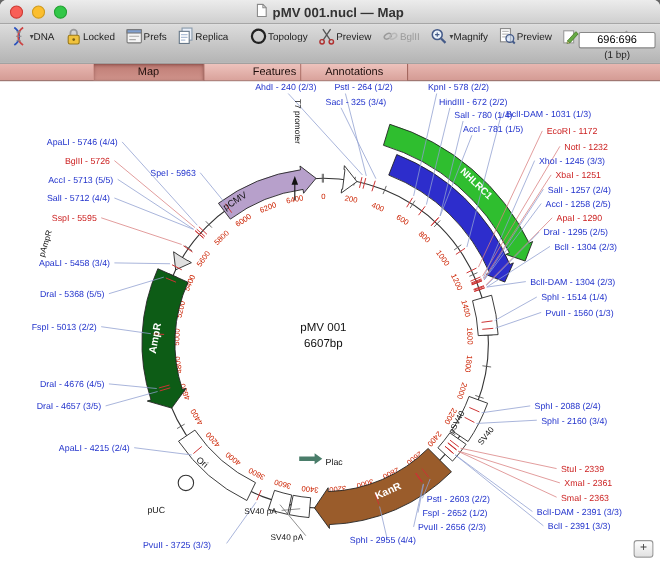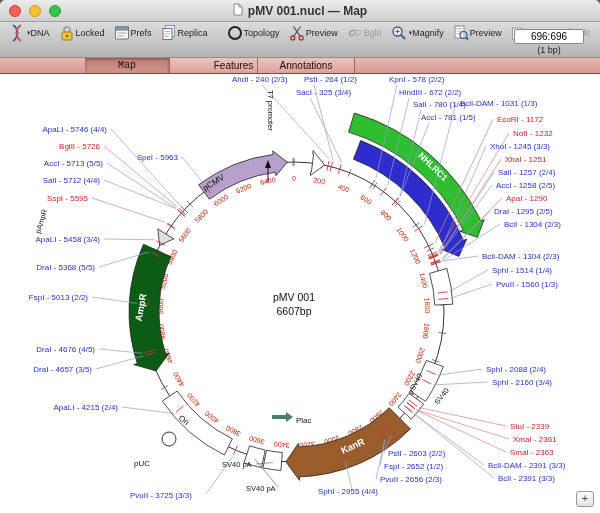--- a/index.html
+++ b/index.html
@@ -15,21 +15,21 @@
   .title{font-size:12px;font-weight:bold;color:#333;display:flex;align-items:center;gap:5px;}
   
   .toolbar{height:36px;box-sizing:border-box;background:linear-gradient(#dcdcdc,#b4b4b4);
     border-bottom:1px solid #8e8e8e;display:flex;align-items:flex-start;padding:1px 2px 0 4px;position:relative;}
   .tbtn{display:flex;flex-direction:row;align-items:center;padding:1px 4px 0;font-size:9px;color:#222;cursor:default;}
   .tbtn .ic{height:18px;display:flex;align-items:center;}
   .tbtn .lbl{line-height:10px;}
   .tbtn.disabled{color:#9a9a9a;}
   .tbtn .dd{font-size:7px;color:#444;margin-left:1px;}
   .tsep{width:1px;background:#979797;height:30px;margin:2px 5px 0;}
-  .selwrap{position:absolute;right:14px;top:4px;width:74px;text-align:center;}
+  .selwrap{position:absolute;right:2px;top:4px;width:74px;text-align:center;}
   .selfield{width:70px;height:15px;box-sizing:border-box;font-size:10px;text-align:center;
     border:1px solid #888;border-radius:2px;background:#fff;font-family:"Liberation Sans",sans-serif;}
   .seldetail{font-size:9px;color:#222;margin-top:1px;text-align:center;}
   
   .tabbar{height:16px;box-sizing:border-box;background:linear-gradient(#e8b7b1,#d49b94);
     border-bottom:1px solid #7e4a44;display:flex;}
   .tab{box-sizing:border-box;border-right:1px solid #a4675f;font-size:10px;display:flex;align-items:center;
     justify-content:center;color:#1d0d0b;background:linear-gradient(#eec3bd,#d9a29b);cursor:default;}
   .tab.sel{background:linear-gradient(#bf7c74,#cf938b);box-shadow:inset 0 1px 3px rgba(60,10,10,.45);}
   
@@ -179,21 +179,21 @@
           <svg width="18" height="18" viewBox="0 0 18 18">
             <path d="M4.5 4.5 L13.5 13.5 M13.5 4.5 L4.5 13.5" stroke="#cf8a8a" stroke-width="2.4" stroke-linecap="round"></path>
           </svg>
         </span>
         <span class="lbl">Delete</span>
       </div>
     </div>
 
   <div class="tabbar" id="tabbar">
       <div class="tab" style="width: 85px; margin-top: 32px;">Editor</div>
-      <div class="tab sel" style="width: 85px; font-family: Liberation Mono, monospace;">Map</div>
+      <div class="tab sel" style="width: 101px;">Map</div>
       <div class="tab" style="width: 88px; padding-left: 40px;">Features</div>
       <div class="tab" style="width: 97px;">Annotations</div>
     </div>
 
   <div class="maparea">
     <svg id="mapsvg" width="600" height="439" viewBox="0 0 600 439">
         <circle cx="294" cy="238" r="150" fill="none" stroke="#333" stroke-width="1"></circle>
         <line x1="294" y1="92" x2="294" y2="84" stroke="#555" stroke-width="0.8"></line>
         <text x="294" y="107" fill="#cc2200" font-size="7" text-anchor="middle" transform="rotate(0 294 107)">0</text>
         <line x1="321.6017615020851" y1="94.63283931812691" x2="323.1141867898706" y2="86.77710448624347" stroke="#555" stroke-width="0.8"></line>

